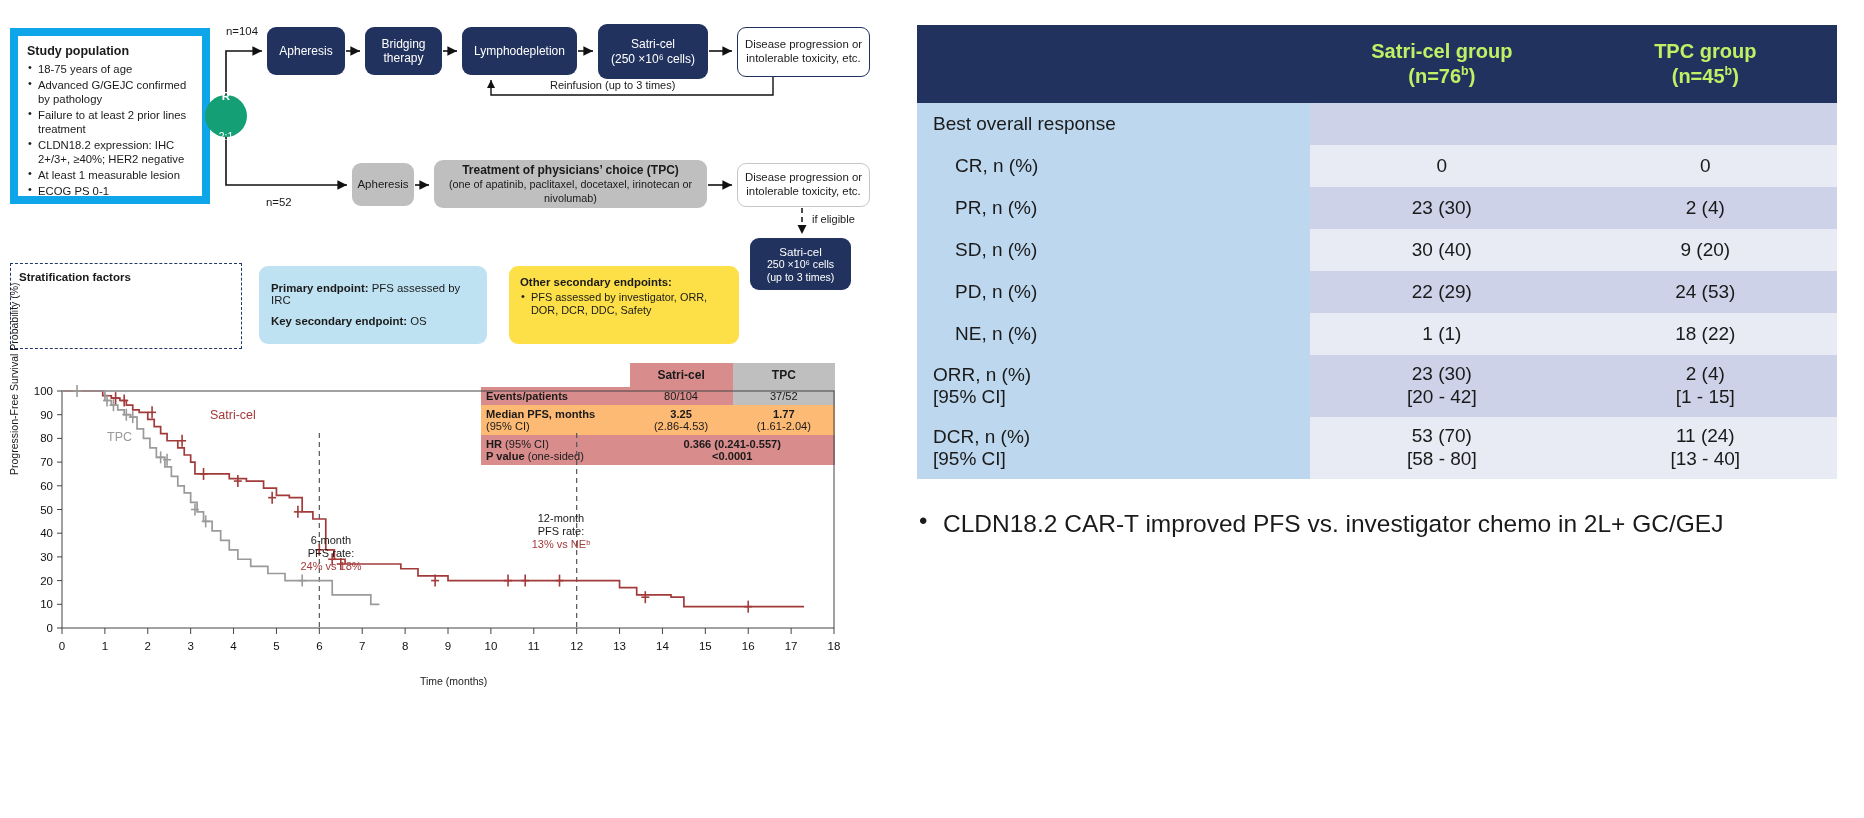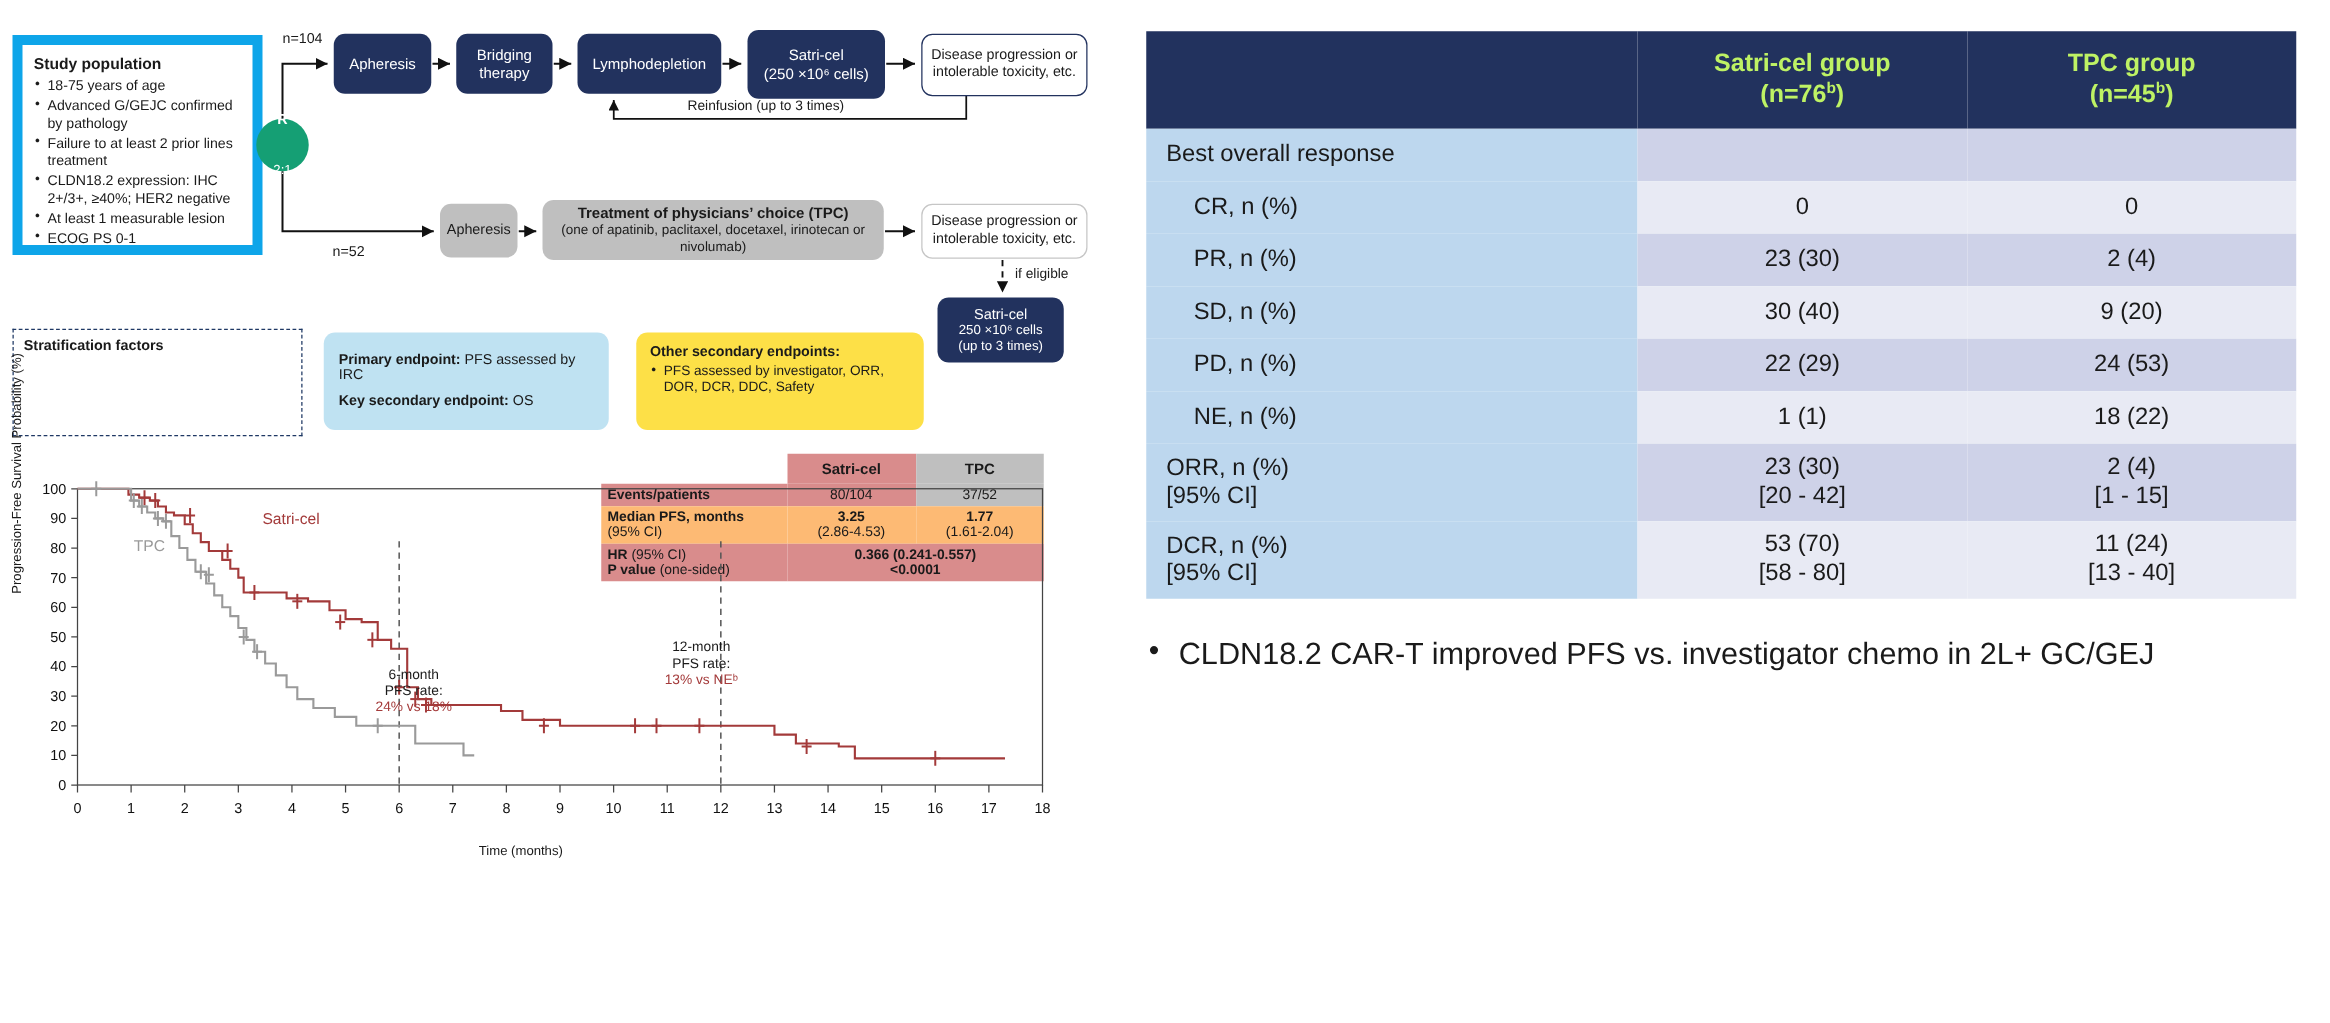--- a/index.html
+++ b/index.html
@@ -97,21 +97,21 @@
   #km-table td.c1{text-align:left;font-weight:bold;width:148px;}
   #km-table td.c2,#km-table td.c3{text-align:center;width:103px;}
   #km-table .sub{font-weight:normal;}
 
   
   #km-wrap{left:14px;top:383px;width:830px;height:320px;}
   #ylab{
     position:absolute;left:-6px;top:92px;transform:rotate(-90deg);
     transform-origin:left top;font-size:10.5px;white-space:nowrap;
   }
-  #xlab{position:absolute;left:369px;top:292px;font-size:10.5px;}
+  #xlab{position:absolute;left:406px;top:292px;font-size:10.5px;}
   .ann{position:absolute;text-align:center;font-size:11px;line-height:1.2;}
   .ann .pct{color:#a43a3a;}
   #ann6{left:262px;top:104px;width:110px;margin-top:47px;}
   #ann12{left:492px;top:129px;width:110px;}
 
   
   #resp{left:917px;top:25px;width:920px;border-collapse:collapse;font-size:19px;}
   #resp td{padding:0;vertical-align:middle;}
   #resp .hrow td{background:#22325e;color:#bef264;font-weight:bold;text-align:center;
                  height:78px;font-size:20px;line-height:1.18;}

